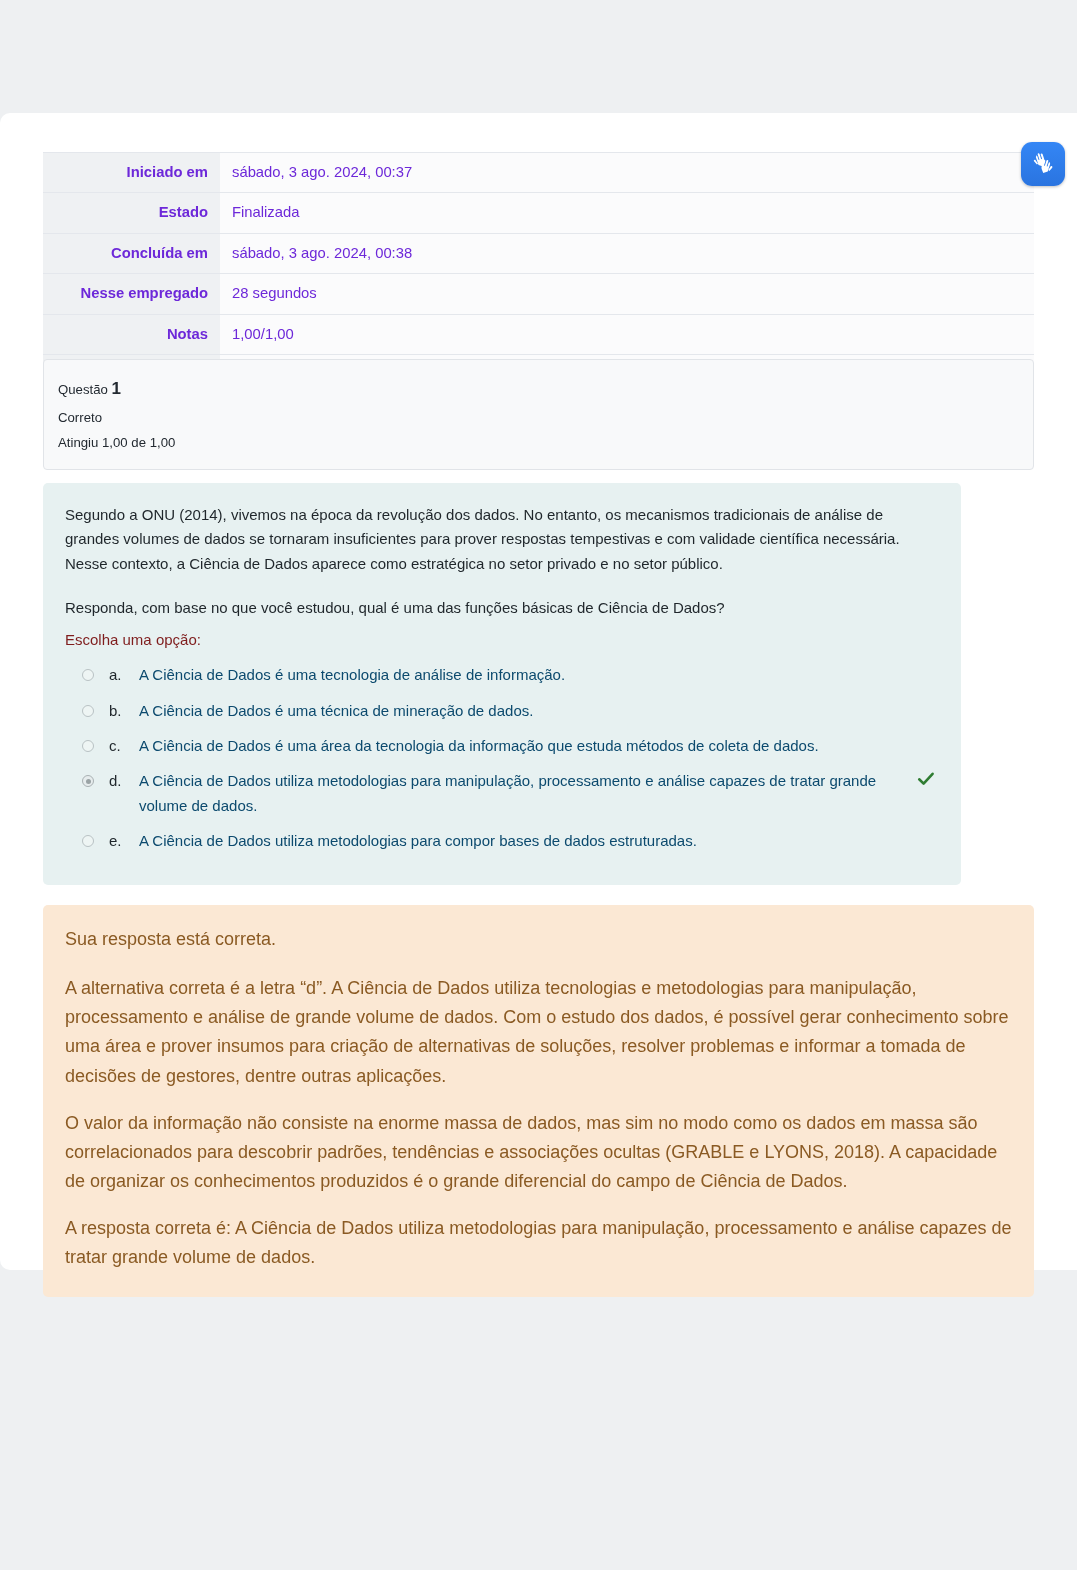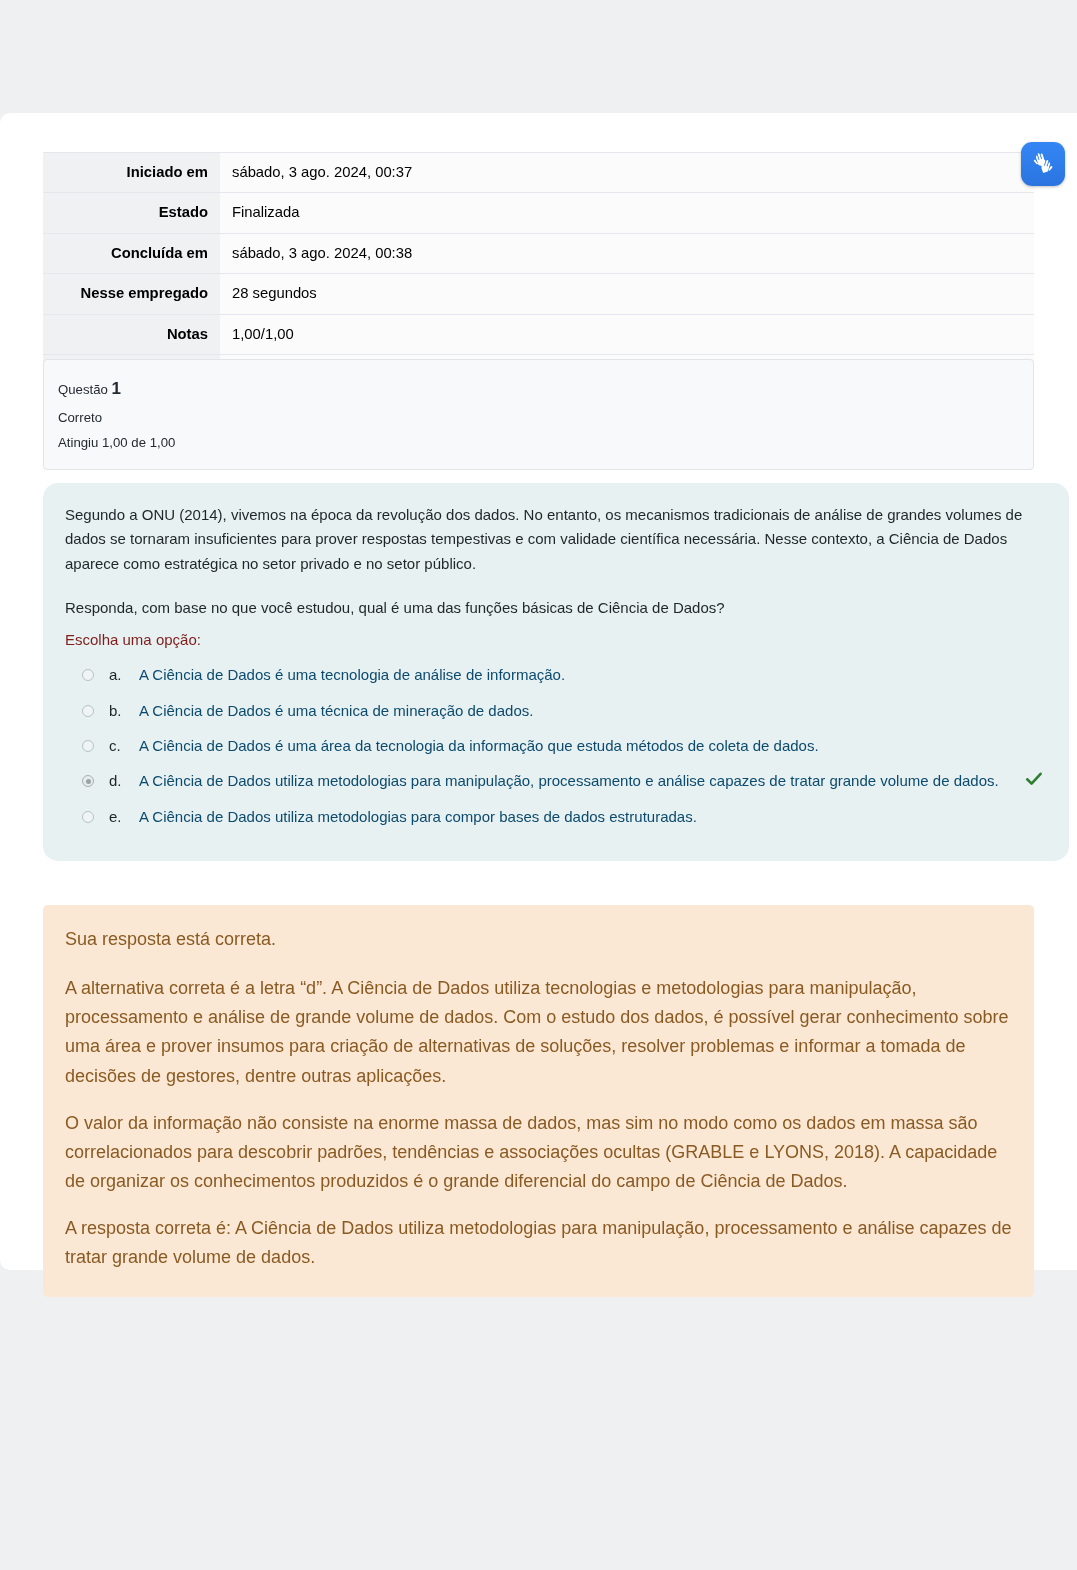--- a/index.html
+++ b/index.html
@@ -49,21 +49,21 @@
   .a11y-btn svg { display: block; }
 
   
   .summary-table {
     position: absolute;
     left: 43px;
     top: 152px;
     width: 991px;
     border-collapse: collapse;
     font-size: 14.8px;
-    color: #000000;
+    color: #6d28d9;
   }
   .summary-table tr { border-bottom: 1px solid #e4e7ec; }
   .summary-table tr:first-child { border-top: 1px solid #e4e7ec; }
   .summary-table th {
     background: #eff1f3;
     text-align: right;
     vertical-align: top;
     font-weight: bold;
     padding: 9px 12px 9px 8px;
     width: 157px;
@@ -97,24 +97,24 @@
   }
   .q-info .qno { font-size: 13.2px; }
   .q-info .qno b { font-size: 17px; font-weight: bold; }
   .q-info .qstate, .q-info .qgrade { font-size: 13.2px; }
 
   
   .q-body {
     position: absolute;
     left: 43px;
     top: 483px;
-    width: 1026px;
+    width: 918px;
     box-sizing: border-box;
     background: #e7f1f1;
-    border-radius: 15px;
+    border-radius: 5px;
     padding: 20px 22px 26px 22px;
     font-size: 15px;
     color: #1f262b;
     line-height: 1.62;
   }
   .q-text p { margin: 0 0 20px 0; }
   .q-text p:last-child { margin-bottom: 0; }
 
   .choose-label {
     margin: 8px 0 6px 0;

